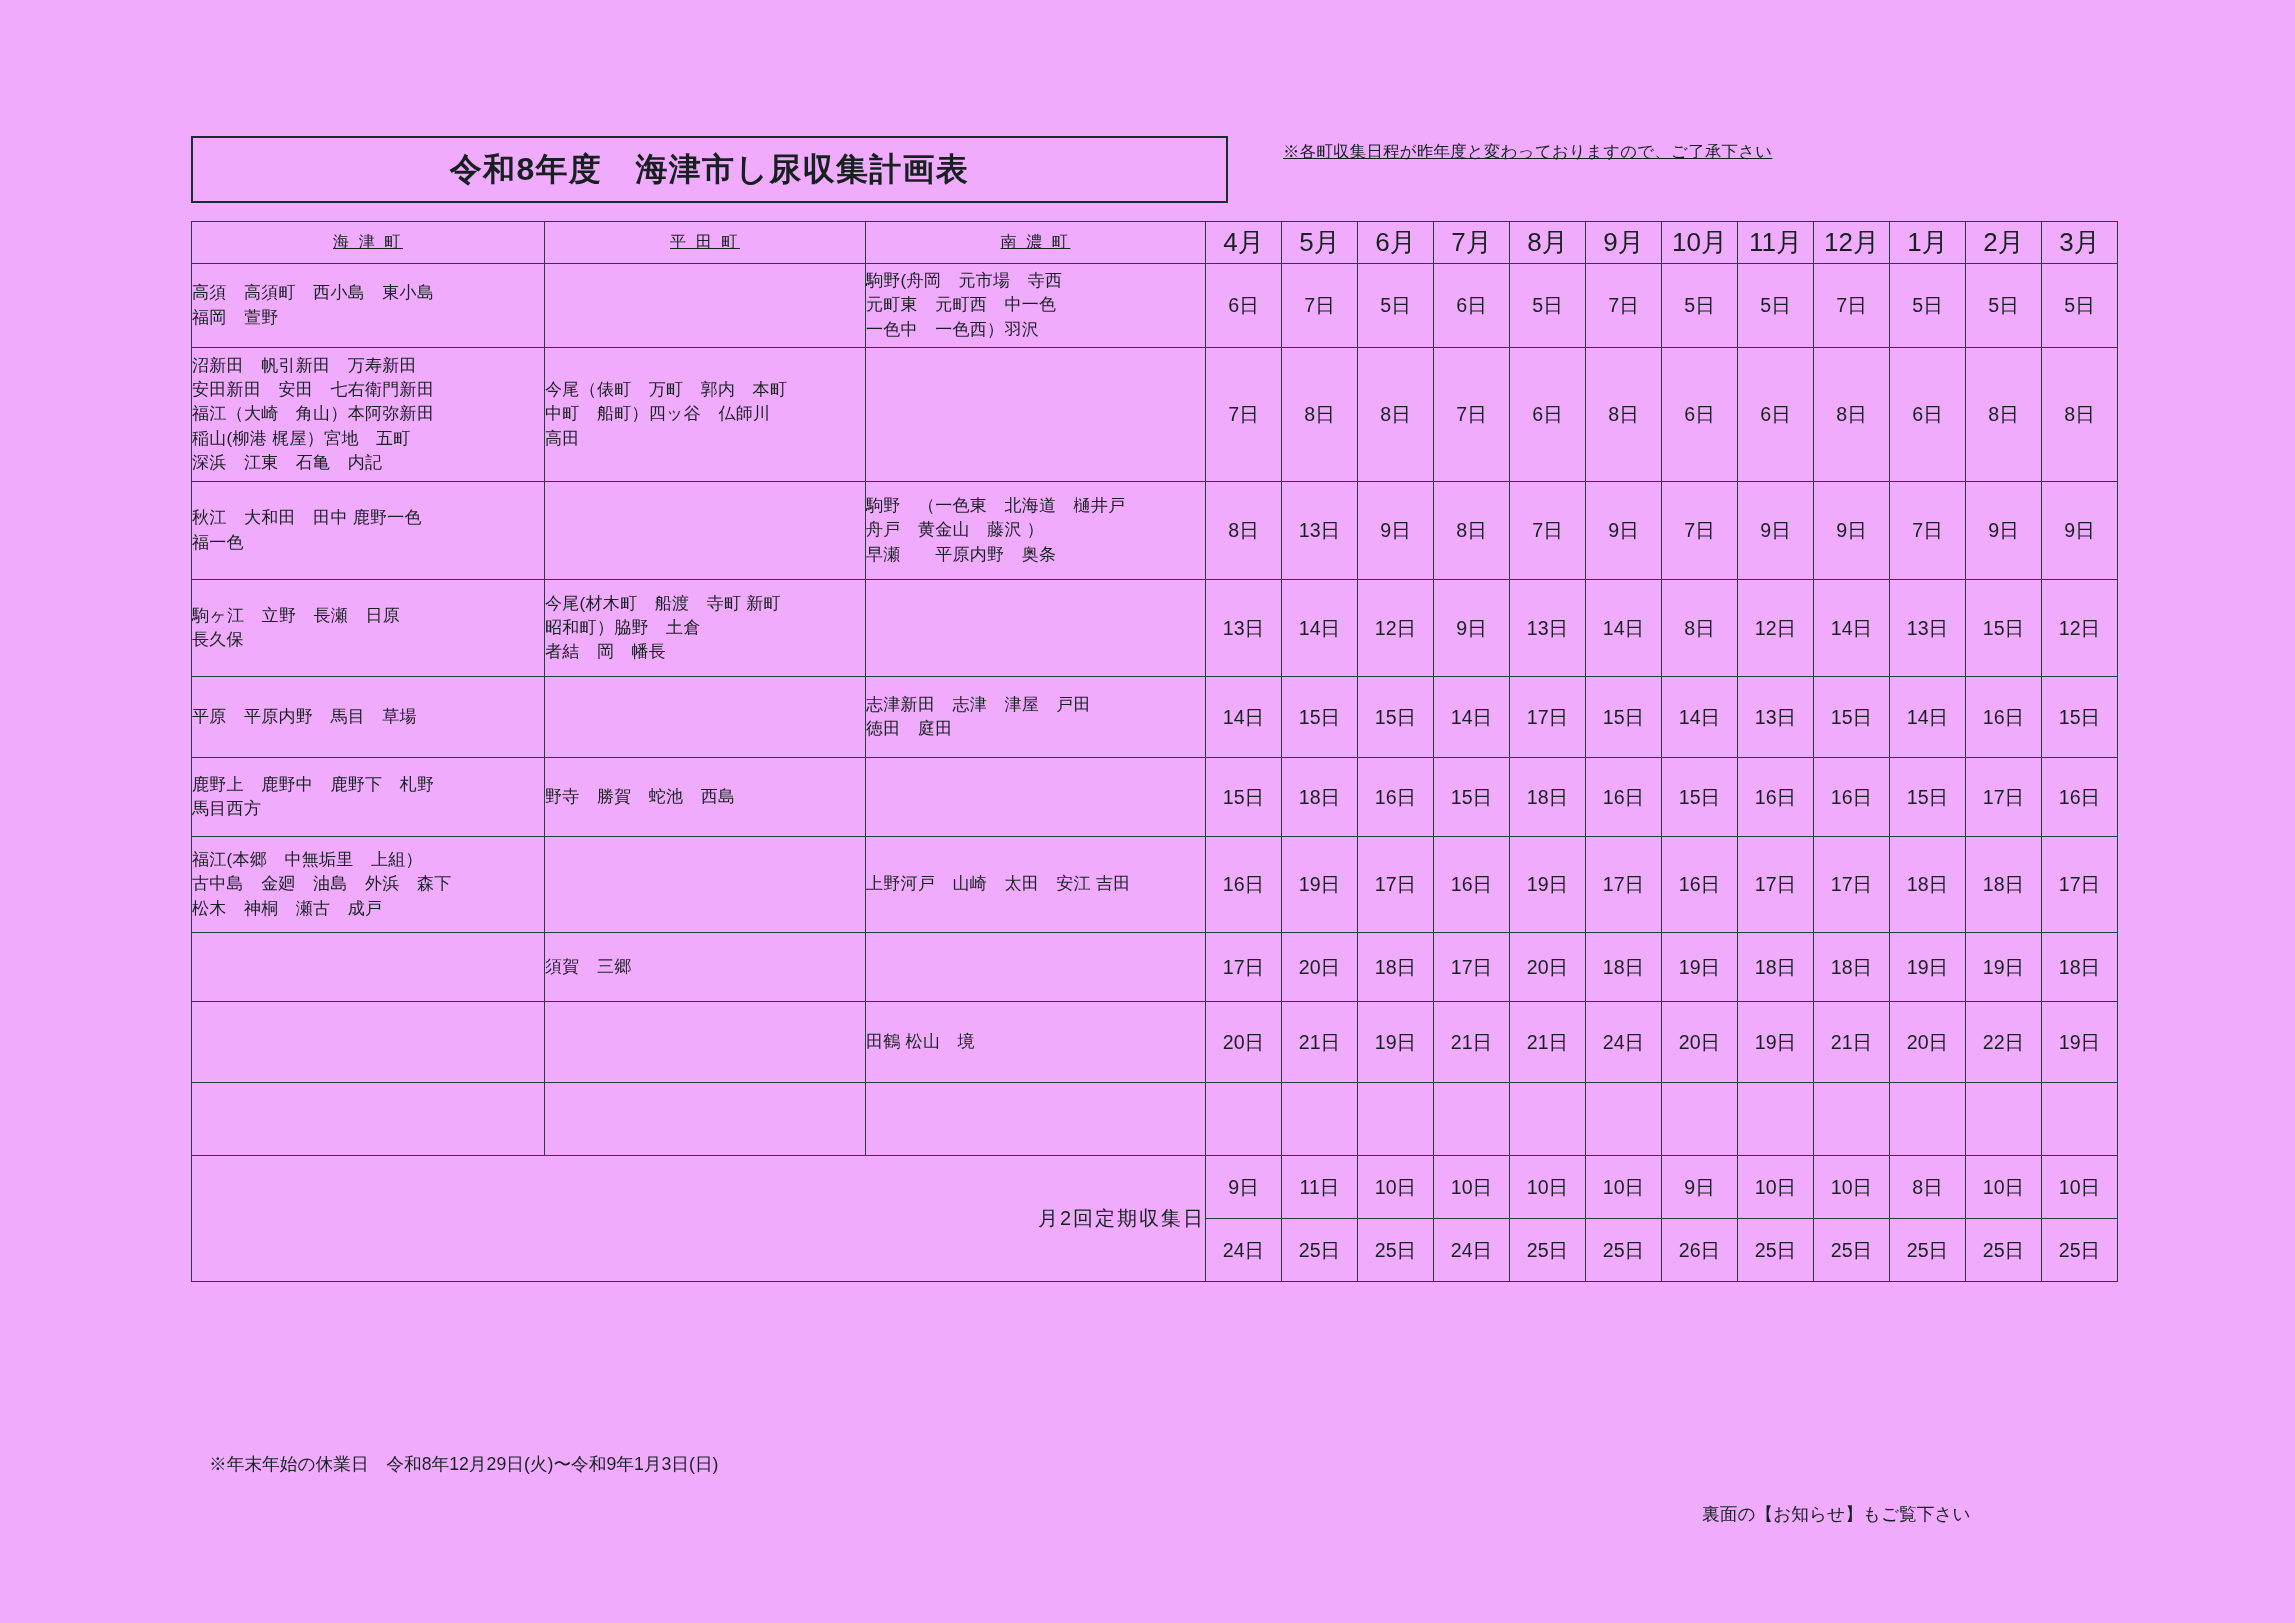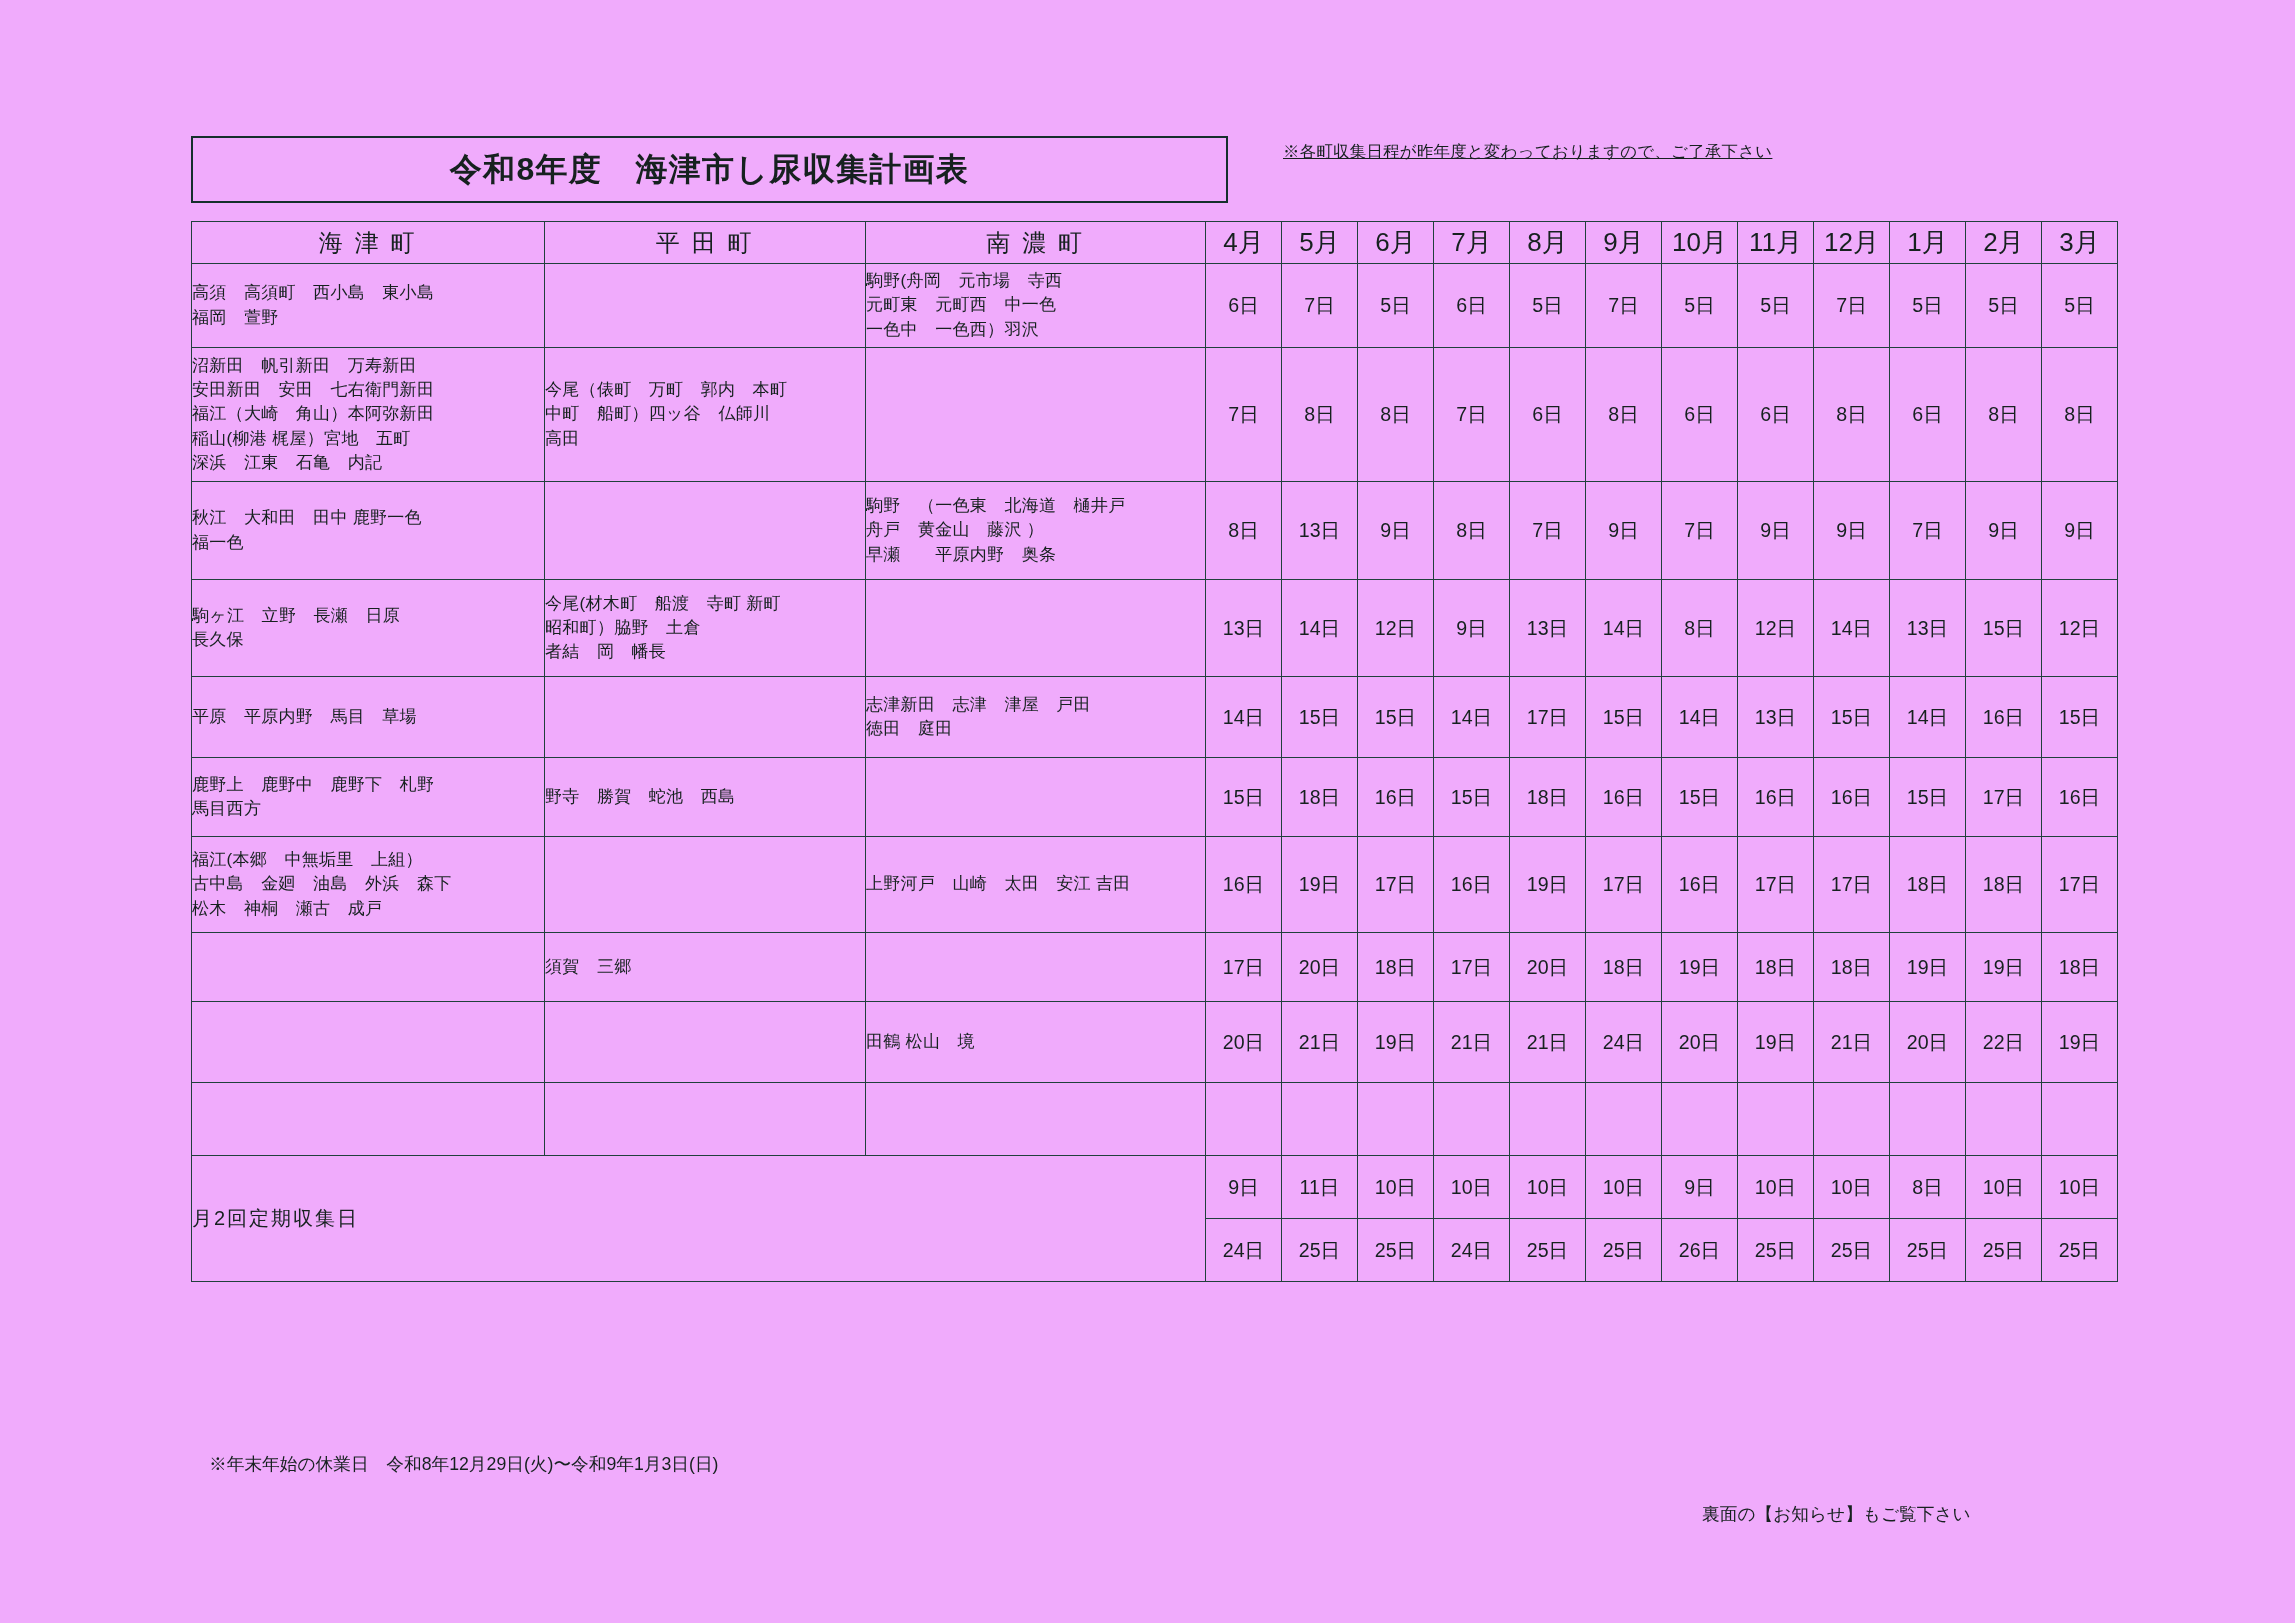--- a/index.html
+++ b/index.html
@@ -58,42 +58,43 @@
   table.main td, table.main th {
     border: 1.3px solid #20413c;
     padding: 0;
     vertical-align: middle;
     font-weight: normal;
     color: #16211f;
   }
   .colhead {
     height: 41px;
     text-align: center;
-    font-size: 24px;
+    font-size: 16px;
     letter-spacing: 2.6px;
+    text-decoration: underline;
   }
   .monthhead {
     height: 41px;
     text-align: center;
     font-size: 26px;
   }
   .townscell {
     font-size: 17px;
     line-height: 1.42;
     padding: 6.5px 9.2px 6.5px 10.5px;
     text-align: left;
     letter-spacing: 0.3px;
     white-space: pre-line;
   }
   .daycell {
     text-align: center;
     font-size: 19.6px;
   }
   .regular-label {
-    text-align: left;
+    text-align: right;
     font-size: 20px;
     letter-spacing: 2px;
   }
   
   .note-holiday {
     position: absolute;
     left: 209px;
     top: 1452px;
     font-size: 17.7px;
     color: #16211f;

